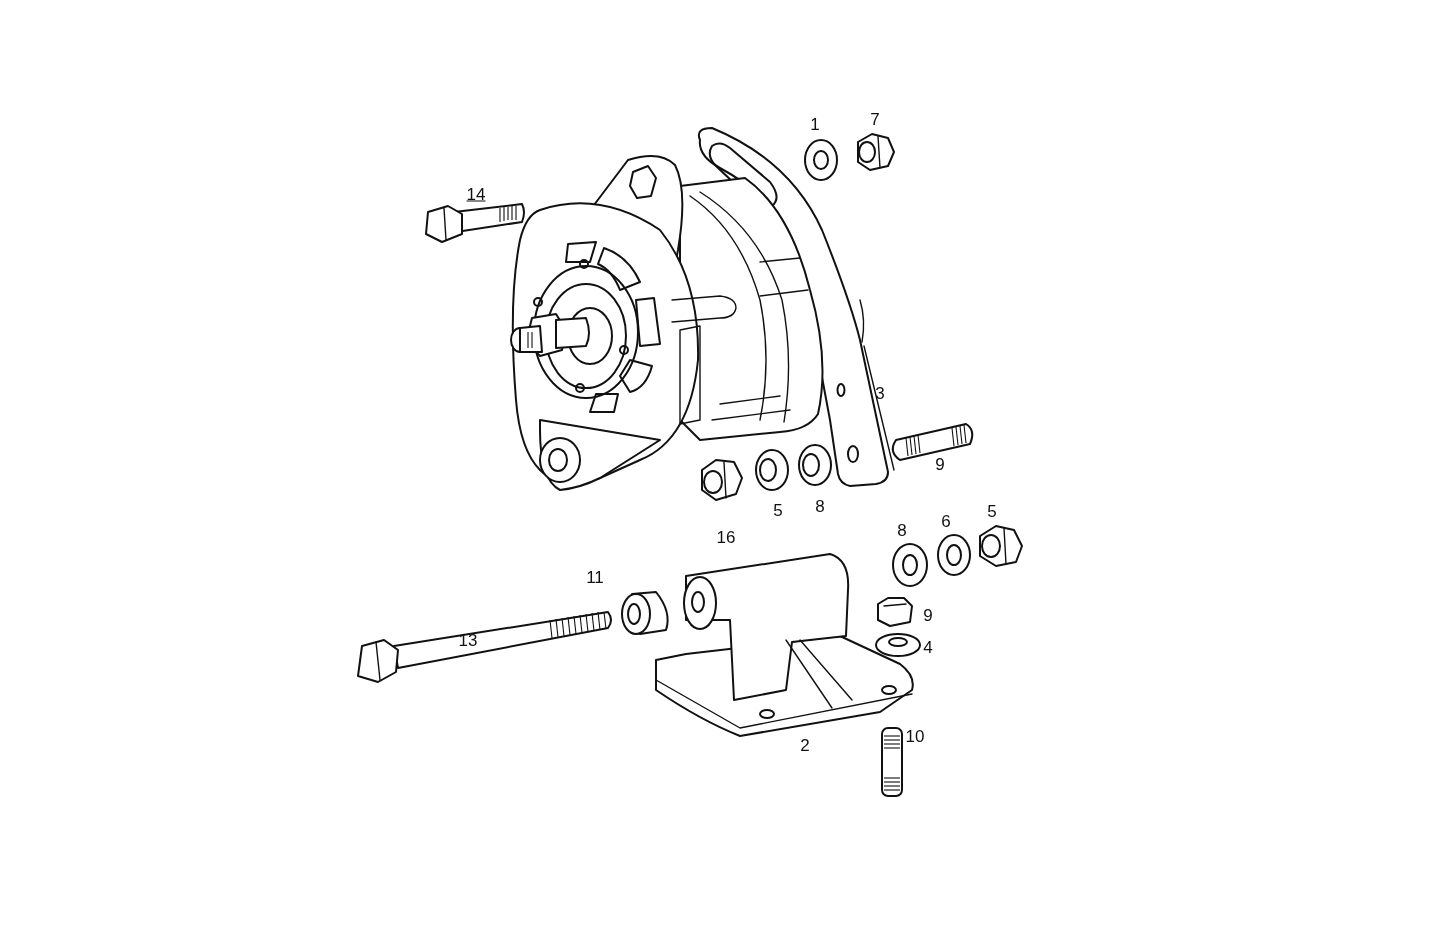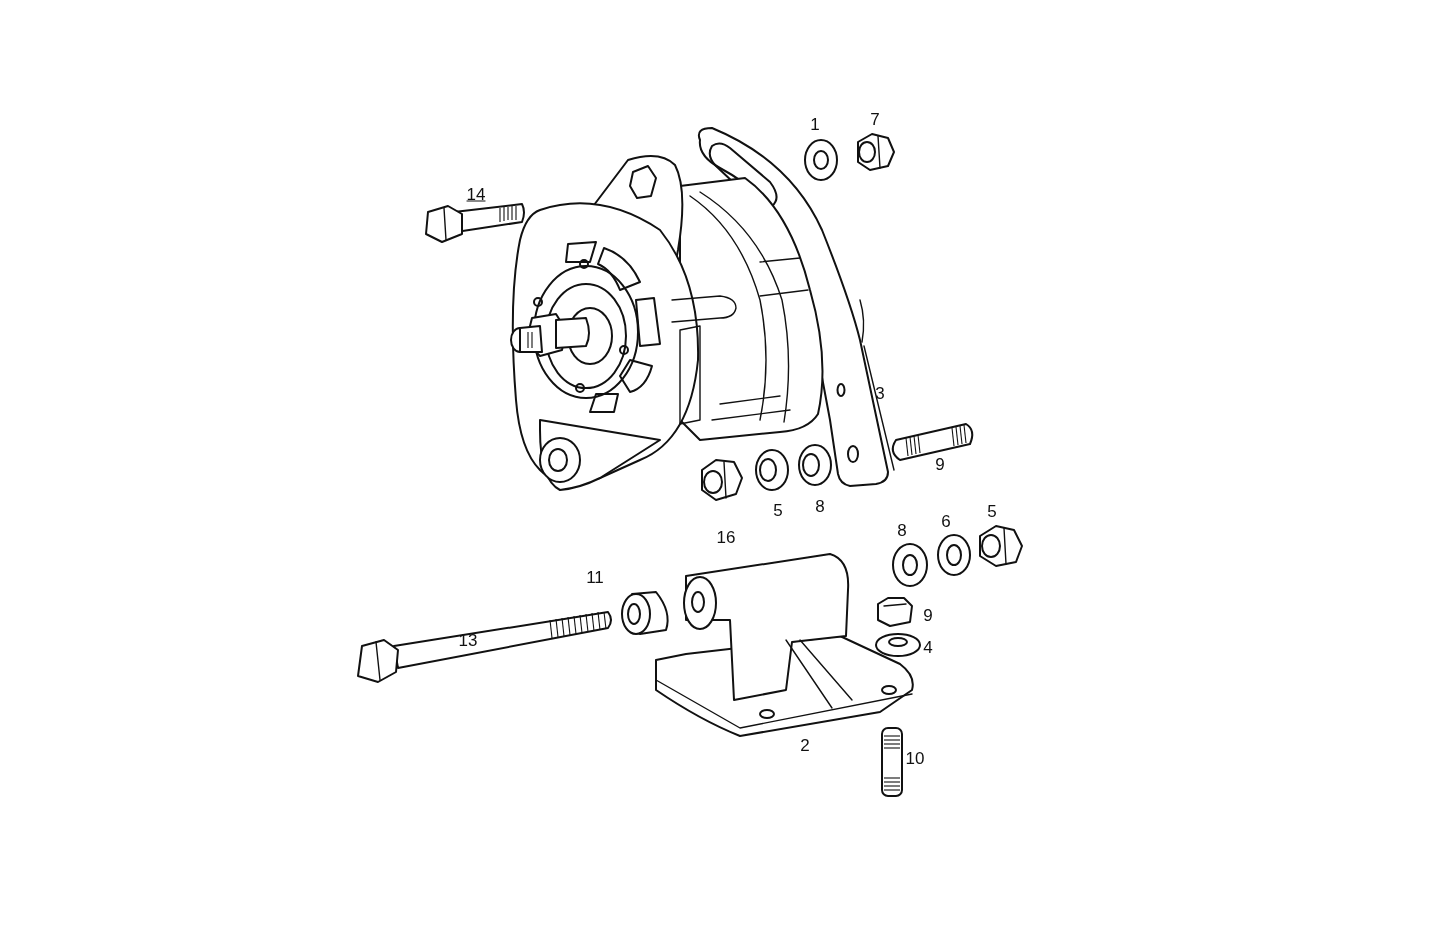--- a/index.html
+++ b/index.html
@@ -207,19 +207,19 @@
 <div class="callout" style="left:815px;top:124px;">1</div>
 <div class="callout" style="left:805px;top:745px;">2</div>
 <div class="callout" style="left:880px;top:393px;">3</div>
 <div class="callout" style="left:928px;top:647px;">4</div>
 <div class="callout" style="left:778px;top:510px;">5</div>
 <div class="callout" style="left:946px;top:521px;">6</div>
 <div class="callout" style="left:875px;top:119px;">7</div>
 <div class="callout" style="left:820px;top:506px;">8</div>
 <div class="callout" style="left:902px;top:530px;">8</div>
 <div class="callout" style="left:940px;top:464px;">9</div>
-<div class="callout" style="left:915px;top:758px;">10</div>
+<div class="callout" style="left:915px;top:736px;">10</div>
 <div class="callout" style="left:595px;top:577px;">11</div>
 <div class="callout" style="left:992px;top:511px;">5</div>
 <div class="callout" style="left:468px;top:617px;margin-top:23px;">13</div>
 <div class="callout" style="left:476px;top:194px;text-decoration:underline;">14</div>
 <div class="callout" style="left:928px;top:615px;">9</div>
 <div class="callout" style="left:726px;top:518px;margin-top:19px;">16</div>
 
 </body></html>

